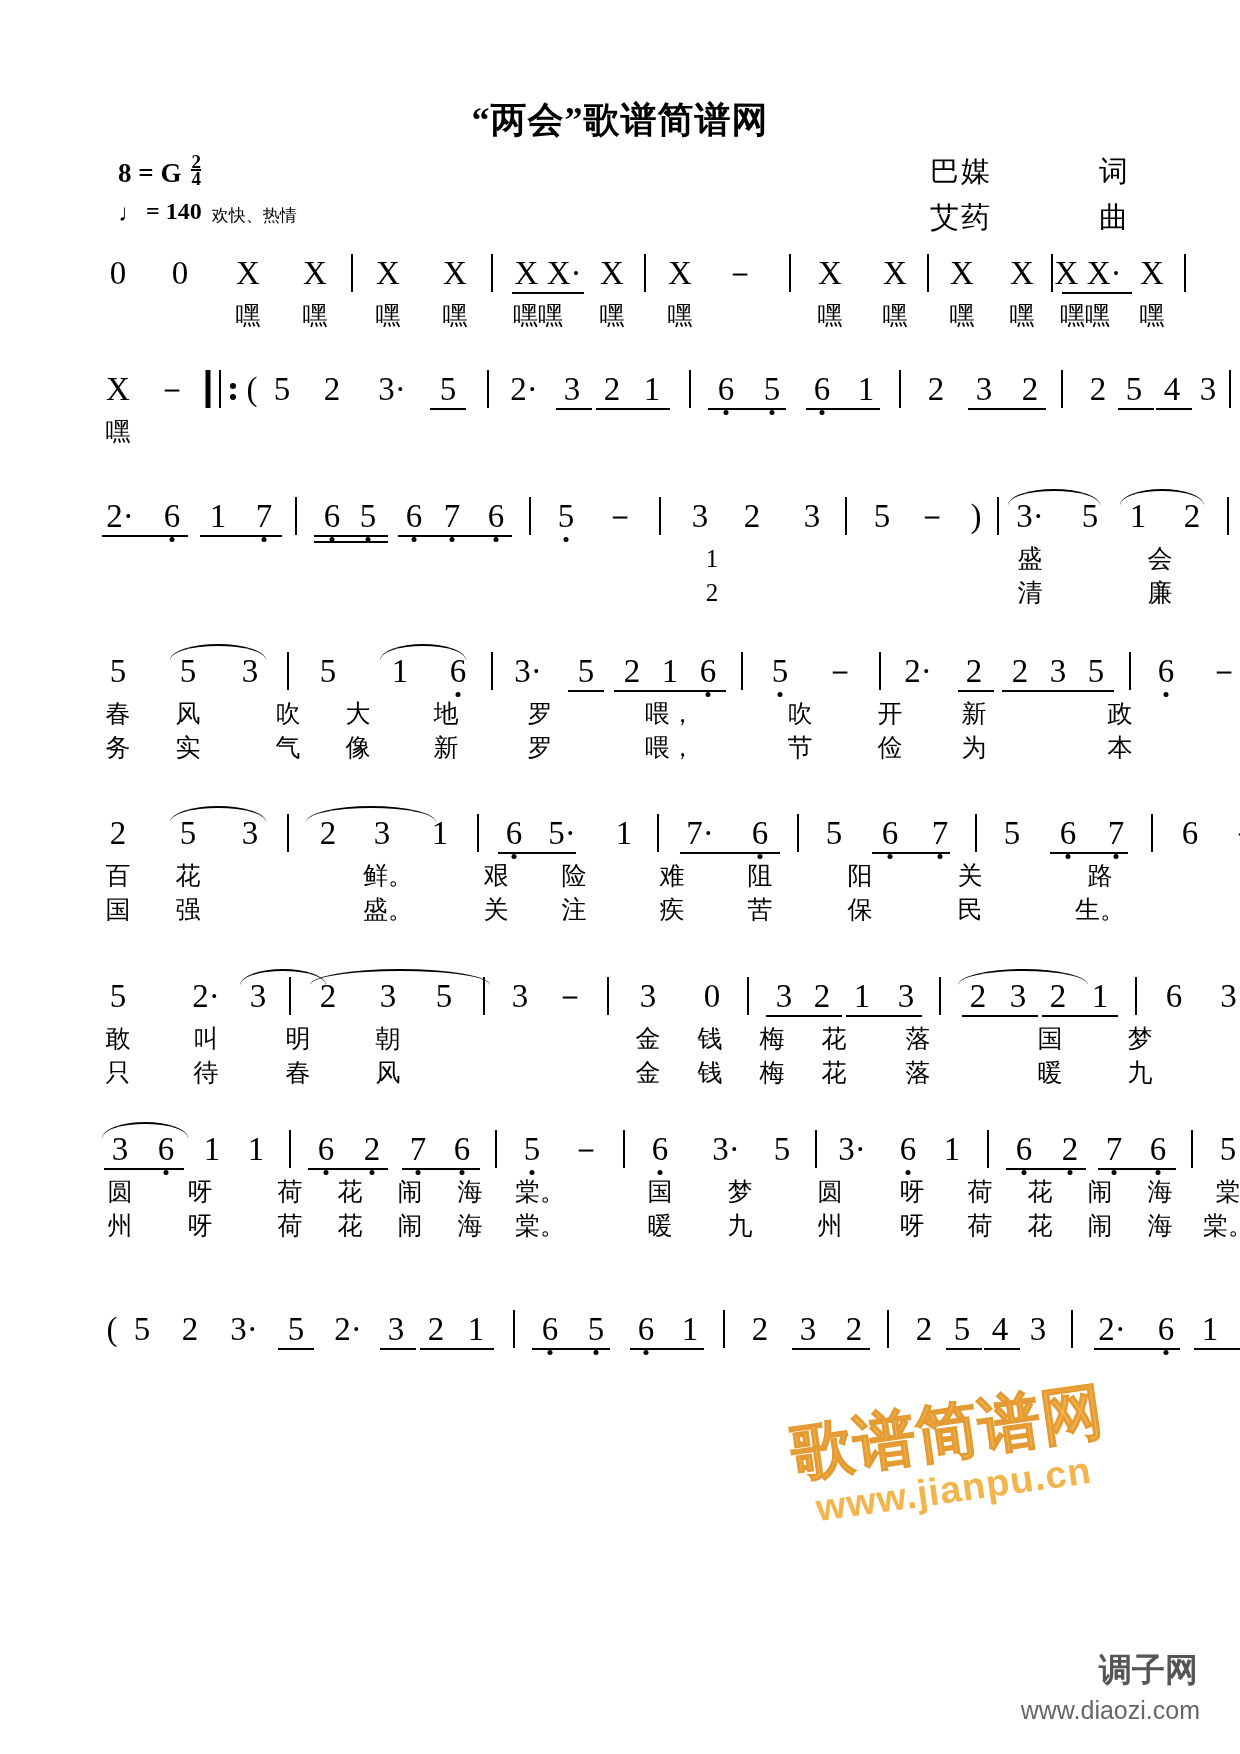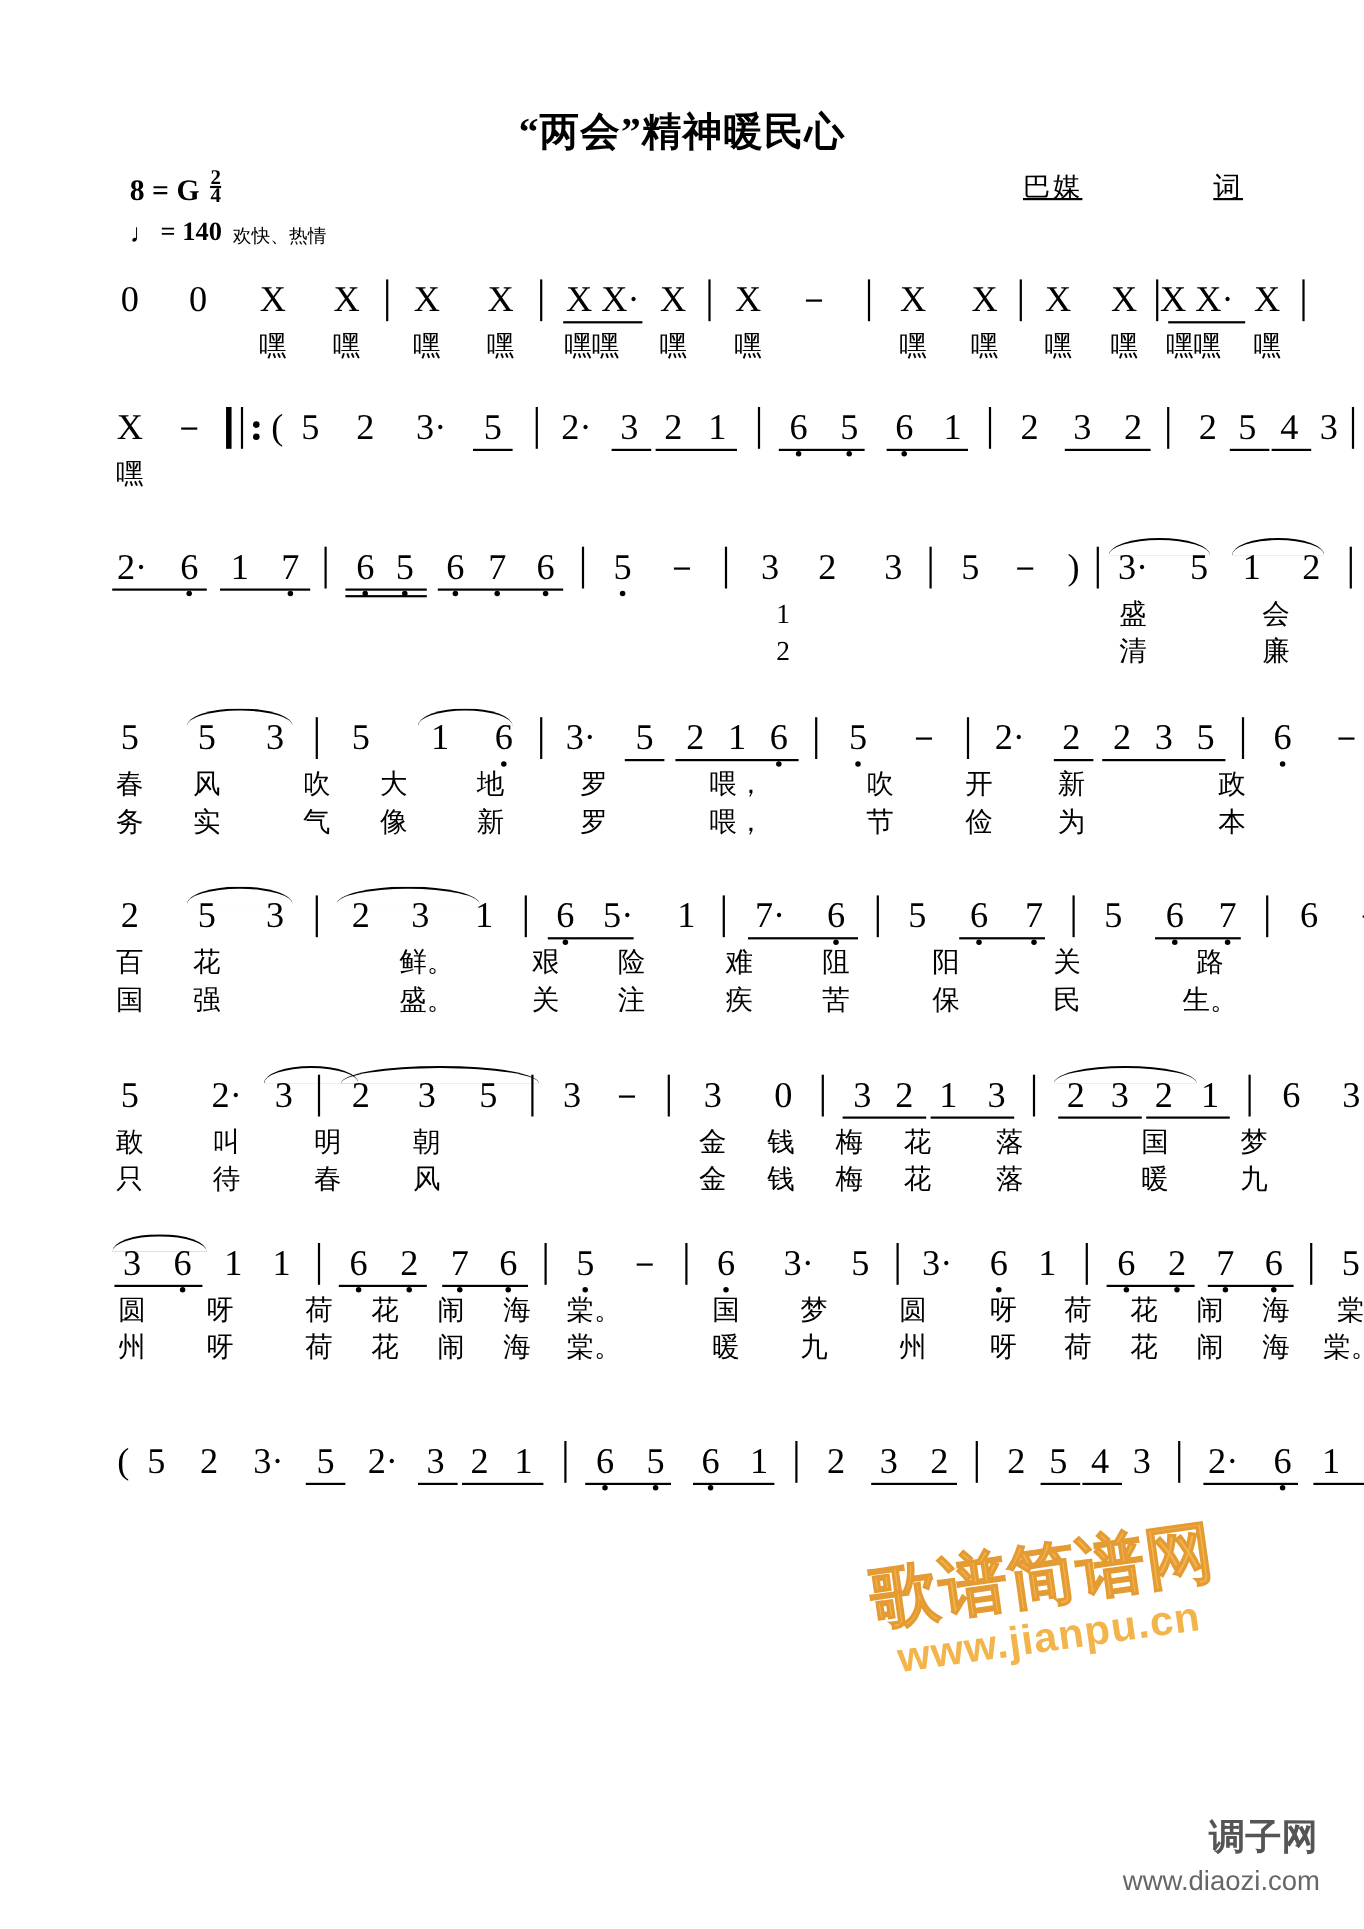--- a/index.html
+++ b/index.html
@@ -39,23 +39,22 @@
     left: 0;
     width: 1240px;
     text-align: center;
     font-size: 22px;
   }
   .credits {
     position: absolute;
     top: 148px;
     right: 110px;
     width: 200px;
-    font-size: 25px;
+    font-size: 29px;
     line-height: 46px;
-    text-decoration: underline;
   }
   .credit-row {
     display: flex;
     justify-content: space-between;
     letter-spacing: 2px;
   }
   .keyblock {
     position: absolute;
     left: 118px;
     top: 158px;
@@ -219,26 +218,30 @@
     font-size: 25px;
     color: #666;
     font-family: "Liberation Sans", sans-serif;
   }
 </style>
 </head>
 <body>
 
 <div class="sheet">
 
-  <div class="title">“两会”精神暖民心</div>
+  <div class="title">“两会”歌谱简谱网</div>
 
   <div class="credits">
     <div class="credit-row">
       <span>巴媒</span>
       <span>词</span>
+    </div>
+    <div class="credit-row">
+      <span>艾药</span>
+      <span>曲</span>
     </div>
   </div>
 
   <div class="keyblock">
     <div class="key-line">
       <span>8 = G</span>
       <span class="meter">
         <span class="num">2</span>
         <span class="den">4</span>
       </span>

